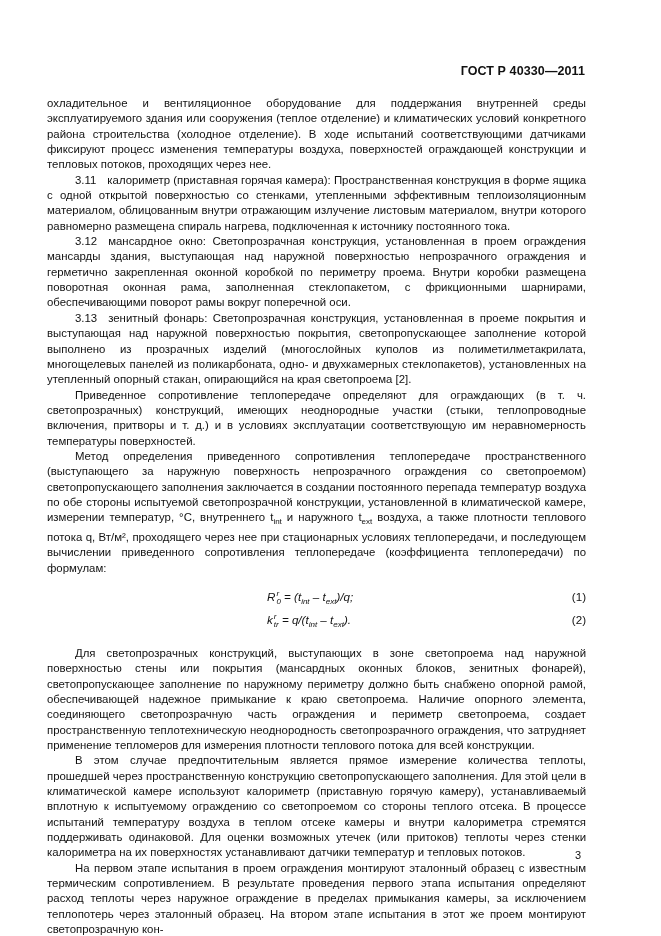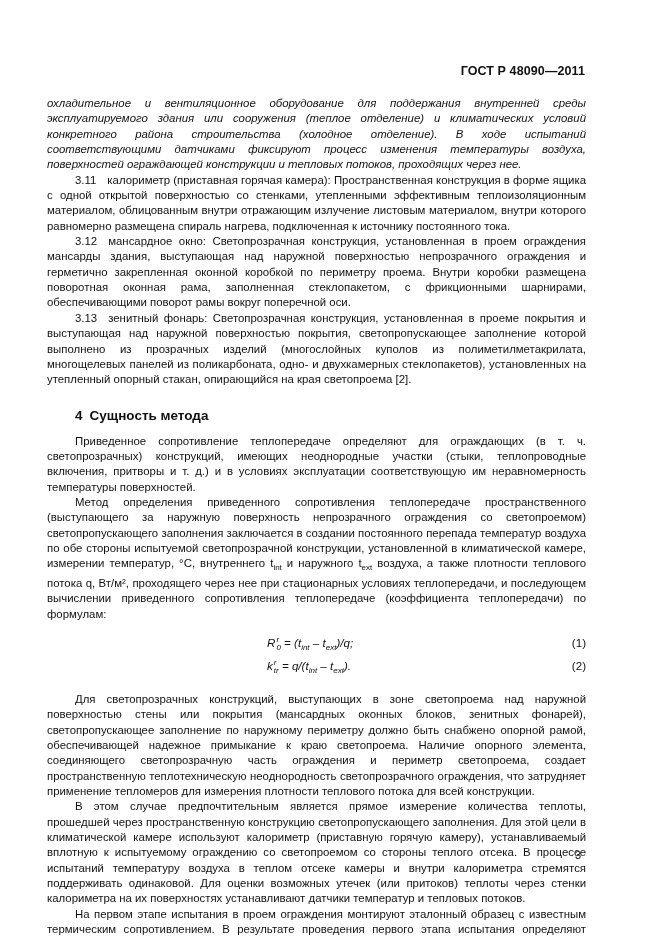--- a/index.html
+++ b/index.html
@@ -31,21 +31,20 @@
       font-size: 11.4px;
       line-height: 15.35px;
       text-align: justify;
     }
     .content p {
       margin: 0;
       text-indent: 28px;
     }
     .content p.noindent {
       text-indent: 0;
-      font-style: italic;
     }
     .term-num {
       margin-right: 11px;
     }
     .term {
       font-weight: normal;
     }
     .section-heading {
       margin: 20px 0 10px 28px;
       font-size: 13.5px;
@@ -100,41 +99,38 @@
     .page-number {
       position: absolute;
       top: 849px;
       left: 575px;
       font-size: 11px;
     }
   </style>
 </head>
 <body>
 
-<div class="page-header">ГОСТ Р 48090—2011</div>
+<div class="page-header">ГОСТ Р 40330—2011</div>
 
 <div class="content">
 
   <p class="noindent">охладительное и вентиляционное оборудование для поддержания внутренней среды эксплуатируемого здания или сооружения (теплое отделение) и климатических условий конкретного района строительства (холодное отделение). В ходе испытаний соответствующими датчиками фиксируют процесс изменения температуры воздуха, поверхностей ограждающей конструкции и тепловых потоков, проходящих через нее.</p>
 
   <p>
     <span class="term-num">3.11</span><span class="term">калориметр (приставная горячая камера):</span><span> Пространственная конструкция в форме ящика с одной открытой поверхностью со стенками, утепленными эффективным теплоизоляционным материалом, облицованным внутри отражающим излучение листовым материалом, внутри которого равномерно размещена спираль нагрева, подключенная к источнику постоянного тока.</span>
   </p>
 
   <p>
     <span class="term-num">3.12</span><span class="term">мансардное окно:</span><span> Светопрозрачная конструкция, установленная в проем ограждения мансарды здания, выступающая над наружной поверхностью непрозрачного ограждения и герметично закрепленная оконной коробкой по периметру проема. Внутри коробки размещена поворотная оконная рама, заполненная стеклопакетом, с фрикционными шарнирами, обеспечивающими поворот рамы вокруг поперечной оси.</span>
   </p>
 
   <p>
     <span class="term-num">3.13</span><span class="term">зенитный фонарь:</span><span> Светопрозрачная конструкция, установленная в проеме покрытия и выступающая над наружной поверхностью покрытия, светопропускающее заполнение которой выполнено из прозрачных изделий (многослойных куполов из полиметилметакрилата, многощелевых панелей из поликарбоната, одно- и двухкамерных стеклопакетов), установленных на утепленный опорный стакан, опирающийся на края светопроема [2].</span>
   </p>
 
-  <div class="section-heading">
-    <span class="num">4</span><span>Сущность метода</span>
-  </div>
 
   <p>Приведенное сопротивление теплопередаче определяют для ограждающих (в т. ч. светопрозрачных) конструкций, имеющих неоднородные участки (стыки, теплопроводные включения, притворы и т. д.) и в условиях эксплуатации соответствующую им неравномерность температуры поверхностей.</p>
 
   <p><span>Метод определения приведенного сопротивления теплопередаче пространственного (выступающего за наружную поверхность непрозрачного ограждения со светопроемом) светопропускающего заполнения заключается в создании постоянного перепада температур воздуха по обе стороны испытуемой светопрозрачной конструкции, установленной в климатической камере, измерении температур, °С, внутреннего </span><span class="var"><span>t</span><sub>int</sub></span><span> и наружного </span><span class="var"><span>t</span><sub>ext</sub></span><span> воздуха, а также плотности теплового потока </span><span class="var">q</span><span>, Вт/м², проходящего через нее при стационарных условиях теплопередачи, и последующем вычислении приведенного сопротивления теплопередаче (коэффициента теплопередачи) по формулам:</span></p>
 
   <div class="formula-block">
     <div class="formula">
       <span class="expr"><span>R</span><span class="sub-sup"><span>r</span><span>0</span></span><span> = (t</span><sub>int</sub><span> – t</span><sub>ext</sub><span>)/q;</span></span>
       <span class="eqnum">(1)</span>
     </div>

